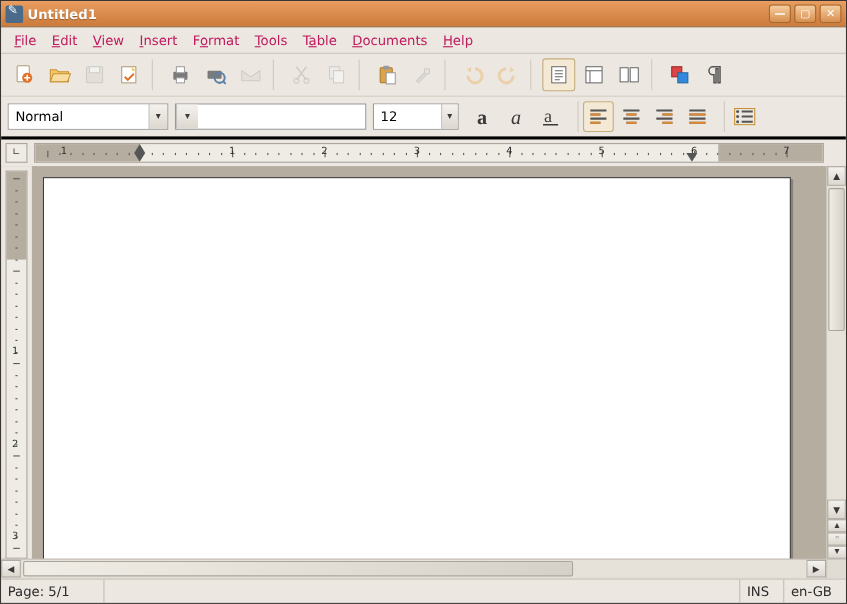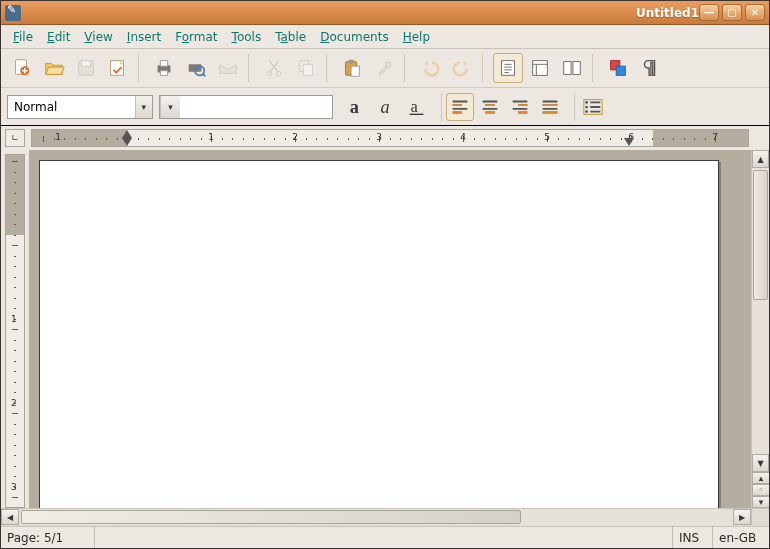--- a/index.html
+++ b/index.html
@@ -26,21 +26,21 @@
 }
 .titlebar .app-icon {
   width: 16px; height: 16px; margin: 0 4px;
   background: #4a6b8a;
   border-radius: 2px;
   position: relative;
 }
 .titlebar .app-icon::after {
   content: "✎"; position: absolute; top:-2px; left:2px; font-size:11px; color:#fff;
 }
-.titlebar .title { flex: 1; text-align: right; text-shadow: 0 1px 1px rgba(0,0,0,.3); }
+.titlebar .title { flex: 1; text-align: left; text-shadow: 0 1px 1px rgba(0,0,0,.3); }
 .win-controls { display:flex; gap:3px; margin-right:4px; }
 .win-btn {
   width: 20px; height: 17px;
   background: linear-gradient(to bottom,#f6cfa1,#d88f4f);
   border:1px solid #a36a32;
   border-radius:3px;
   display:flex; align-items:center; justify-content:center;
   color:#fff; font-weight:bold; font-size:10px;
   cursor:pointer;
 }
@@ -48,21 +48,21 @@
   height:24px;
   background:#ece8e1;
   border-bottom:1px solid #c9c4bb;
   display:flex;
   align-items:center;
   padding:0 6px;
   gap:2px;
 }
 .menubar .menu {
   padding:2px 6px;
-  color:#0f766e;
+  color:#be185d;
   cursor:pointer;
 }
 .menubar .menu u { text-decoration: underline; }
 .toolbar {
   background:#ece8e1;
   border-bottom:1px solid #d0cbc2;
   display:flex;
   align-items:center;
   padding:4px 6px;
   gap:2px;
@@ -74,21 +74,21 @@
   border-radius:3px;
   display:flex; align-items:center; justify-content:center;
   cursor:pointer;
   color:#555;
 }
 .tbtn.toggled { background:#f3e9d4; border-color:#c6ad7e; }
 .tbtn.disabled { opacity:.45; cursor:default; }
 .tsep { width:6px; height:28px; border-left:1px solid #cfc9bf; margin:0 3px; }
 .format-bar {
   background:#ece8e1;
-  border-bottom:1px solid #000000;
+  border-bottom:3px solid #000000;
   display:flex;
   align-items:center;
   padding:4px 6px;
   gap:6px;
   min-height:38px;
 }
 .combo {
   display:flex;
   height:24px;
   background:#fff;
@@ -375,20 +375,24 @@
       </svg>
   </div>
 </div>
 
 <div class="format-bar">
   <div class="combo" style="width:146px">
     <input value="Normal" style="">
     <div class="dd"></div>
   </div>
   <div class="combo" style="width:174px">
+    <div class="dd"></div>
+  </div>
+  <div class="combo" style="width:78px">
+    <input value="12" style="">
     <div class="dd"></div>
   </div>
   <div class="fgroup">
     <div class="fbtn">
       <svg viewBox="0 0 24 24">
           <text x="4" y="19" font-family="serif" font-size="20" font-weight="bold" fill="#3a3a3a">a</text>
         </svg>
     </div>
     <div class="fbtn">
       <svg viewBox="0 0 24 24">

